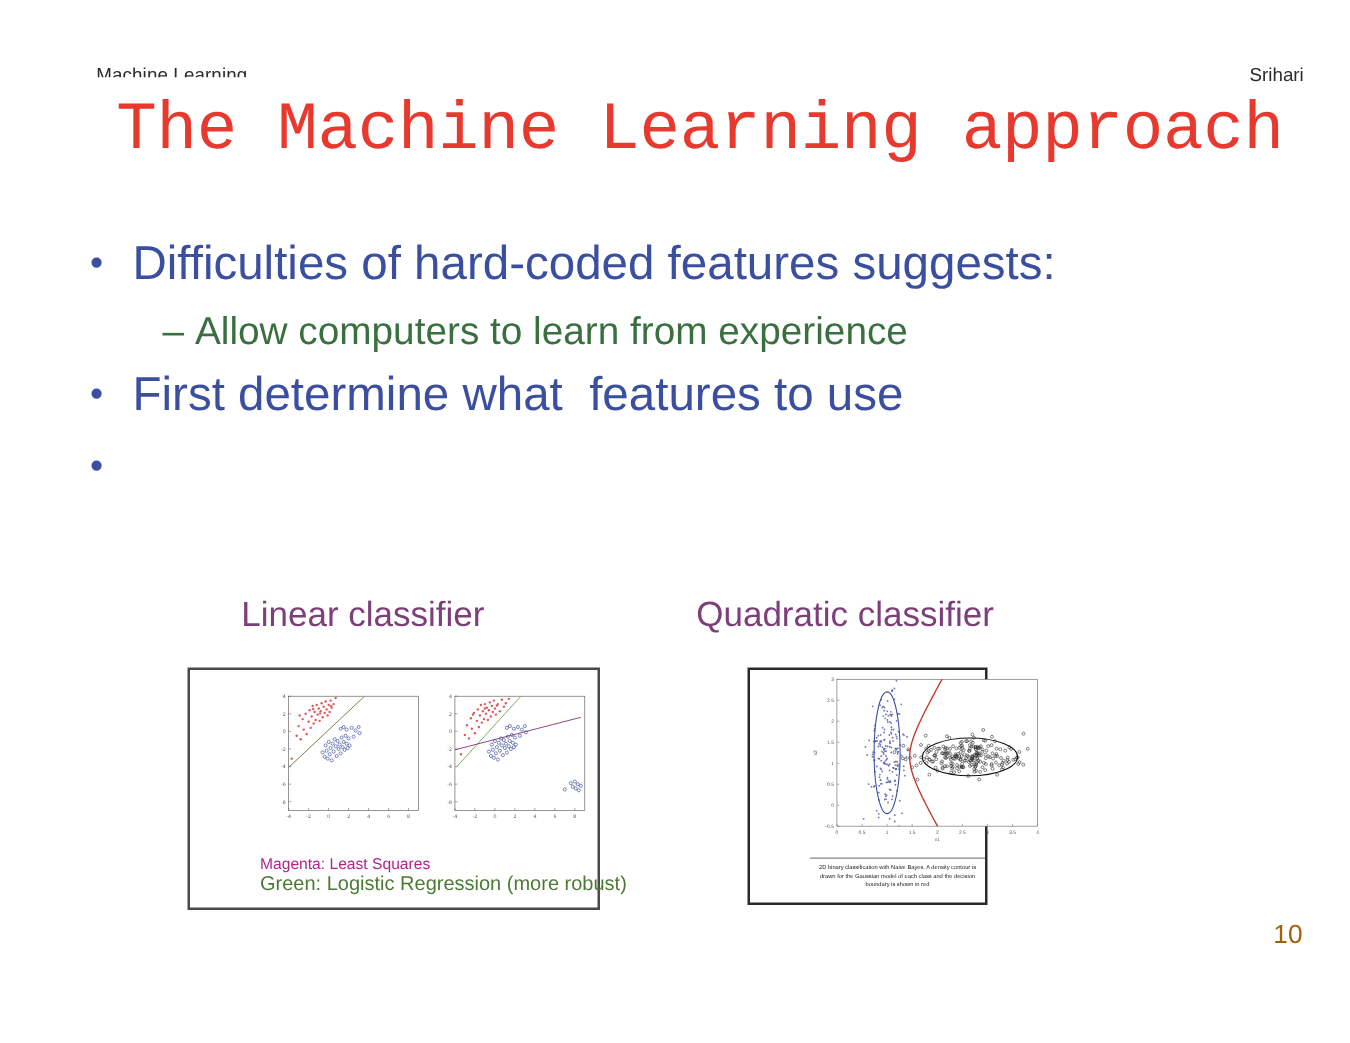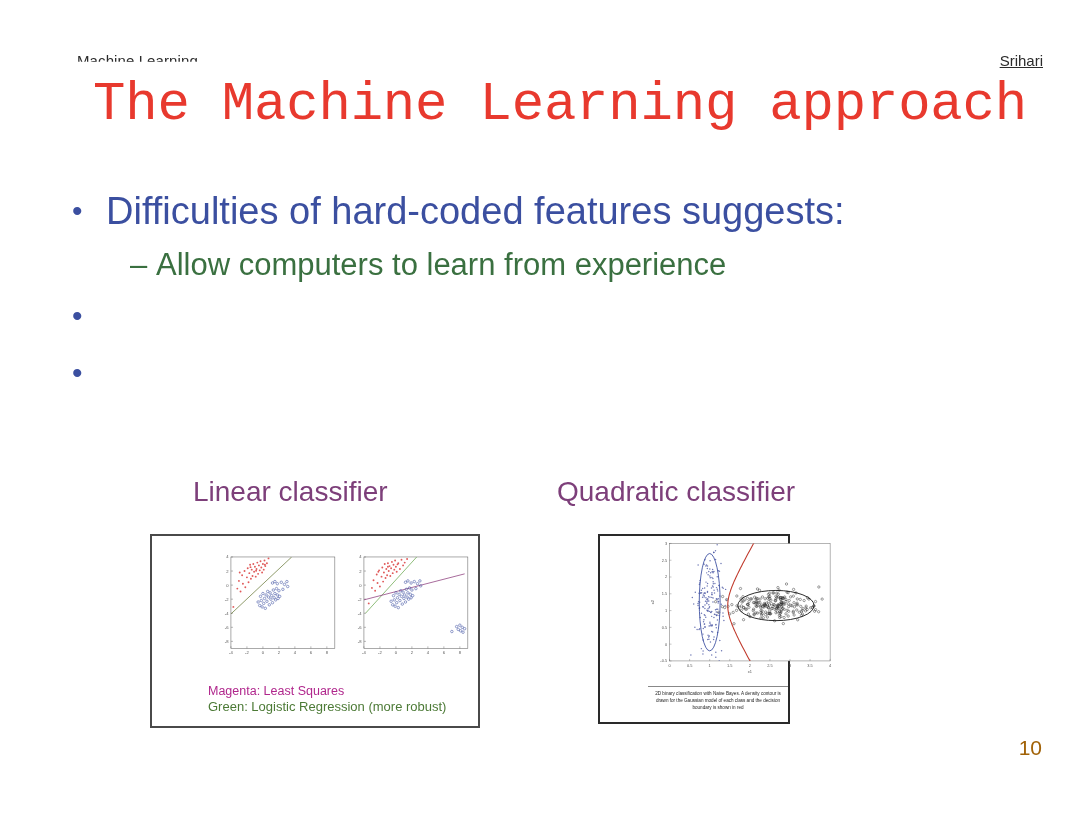--- a/index.html
+++ b/index.html
@@ -31,21 +31,20 @@
     
     clip-path: inset(0 0 42% 0);
   }
   .hdr-right {
     position: absolute;
     right: 57px;
     top: 52px;
     font-size: 15px;
     color: #2b2b2b;
     white-space: nowrap;
-    text-decoration: underline;
   }
 
   
   .title {
     position: absolute;
     left: 0;
     right: 0;
     top: 74px;
     text-align: center;
     font-size: 54px;
@@ -137,21 +136,21 @@
   .legend {
     padding: 2px 0 0 8px;
     line-height: 1.18;
   }
   .legend-mag {
     font-size: 12.5px;
     color: #b0268c;
     white-space: nowrap;
   }
   .legend-grn {
-    font-size: 13px;
+    font-size: 16px;
     color: #4c7a36;
     white-space: nowrap;
   }
 
   .quad-caption {
     border-top: 1px solid #888;
     padding: 3px 4px 0 4px;
     text-align: center;
     font-size: 4.6px;
     line-height: 1.55;
@@ -188,20 +187,21 @@
       <span>Difficulties of hard-coded features suggests:</span>
     </div>
 
     <div class="b2">
       <span class="dash">–</span>
       <span>Allow computers to learn from experience</span>
     </div>
 
     <div class="b1">
       <span class="dot">•</span>
+      <span>First determine what  features to use</span>
     </div>
 
     <div class="b1">
       <span class="dot">•</span>
     </div>
 
   </div>
 
   <div class="cap cap-linear">Linear classifier</div>
   <div class="cap cap-quad">Quadratic classifier</div>

